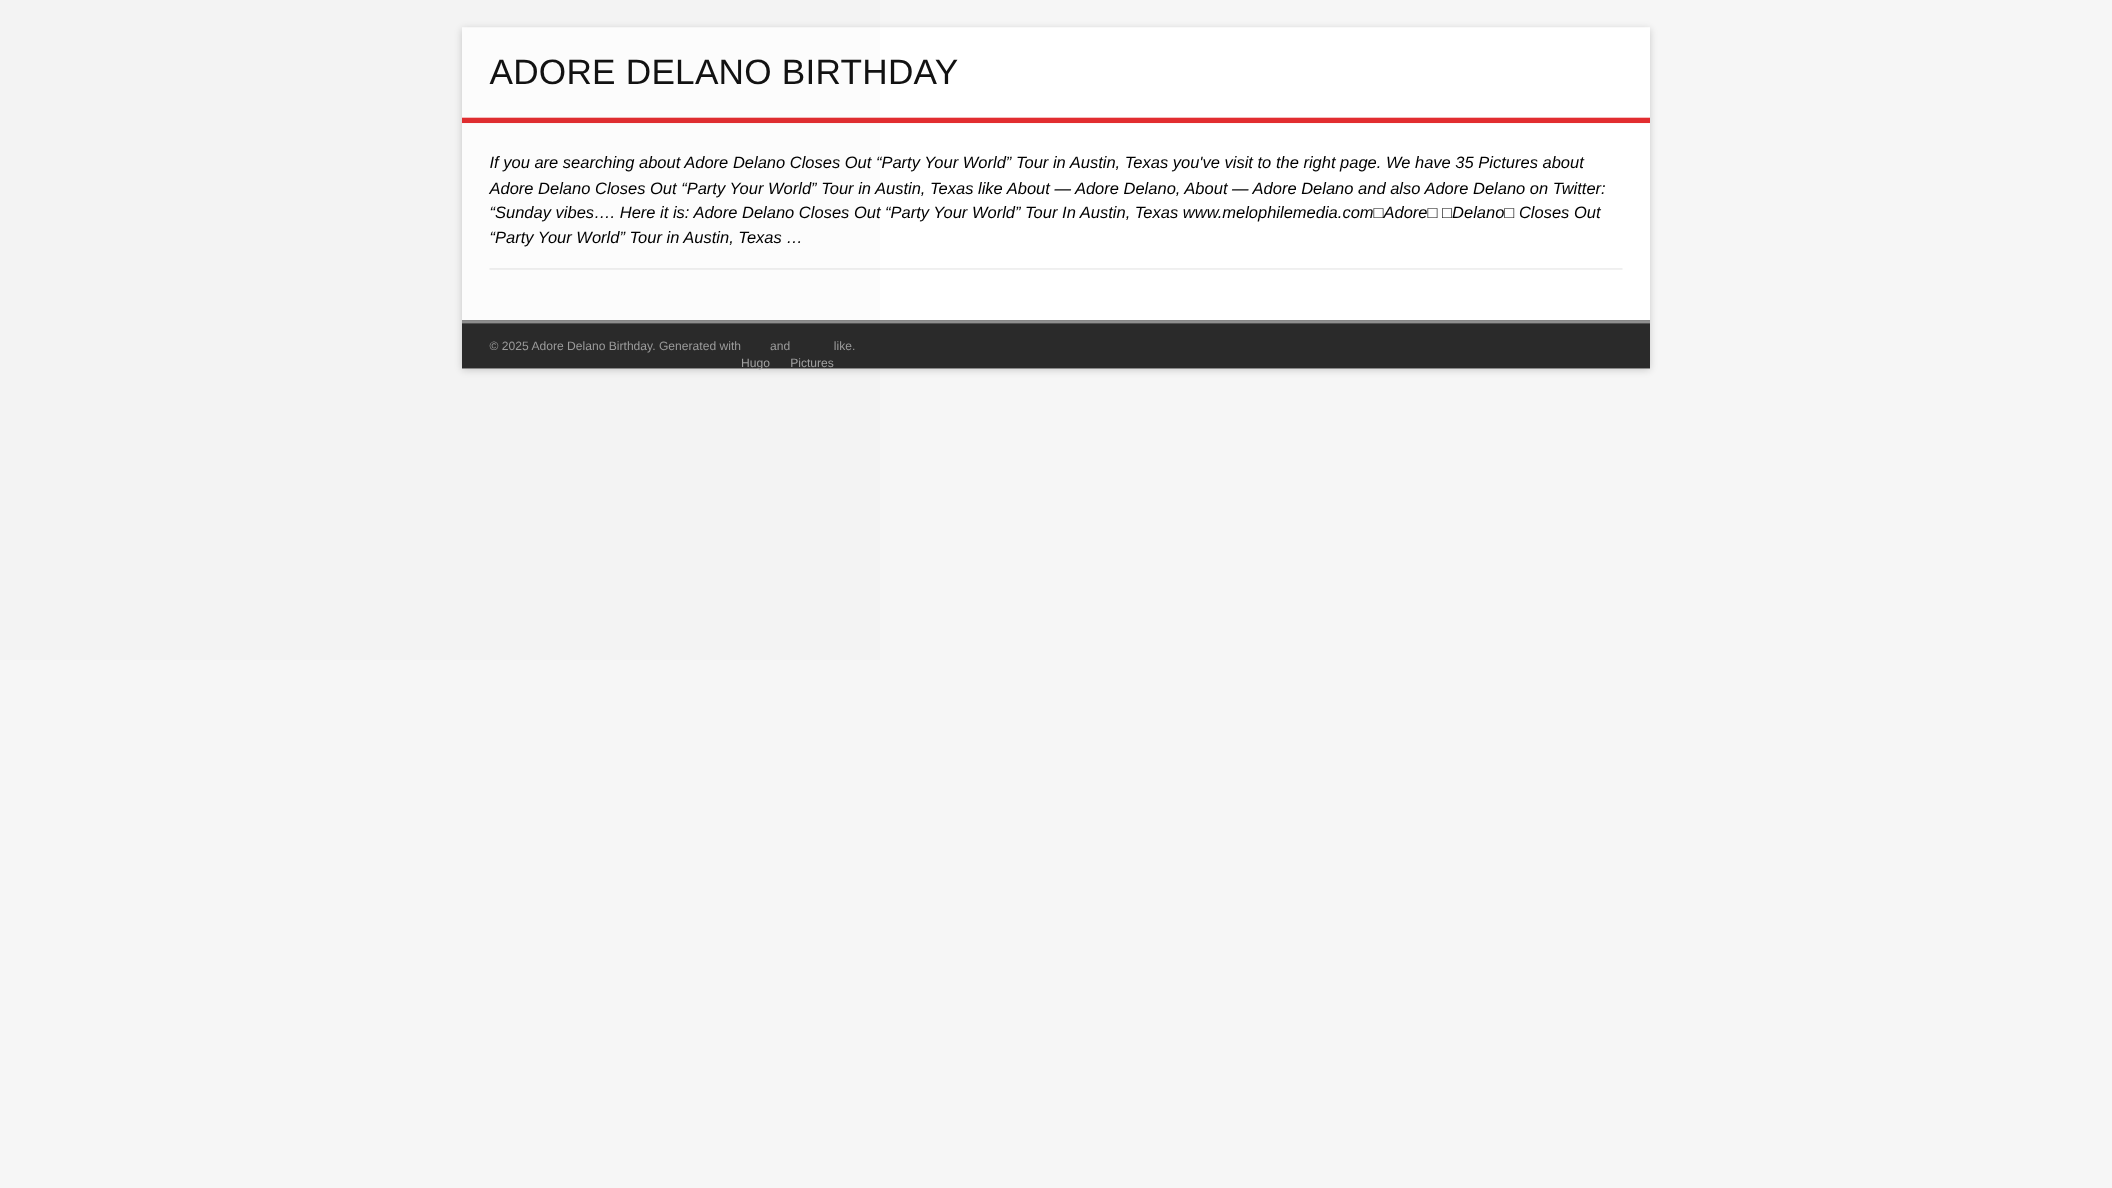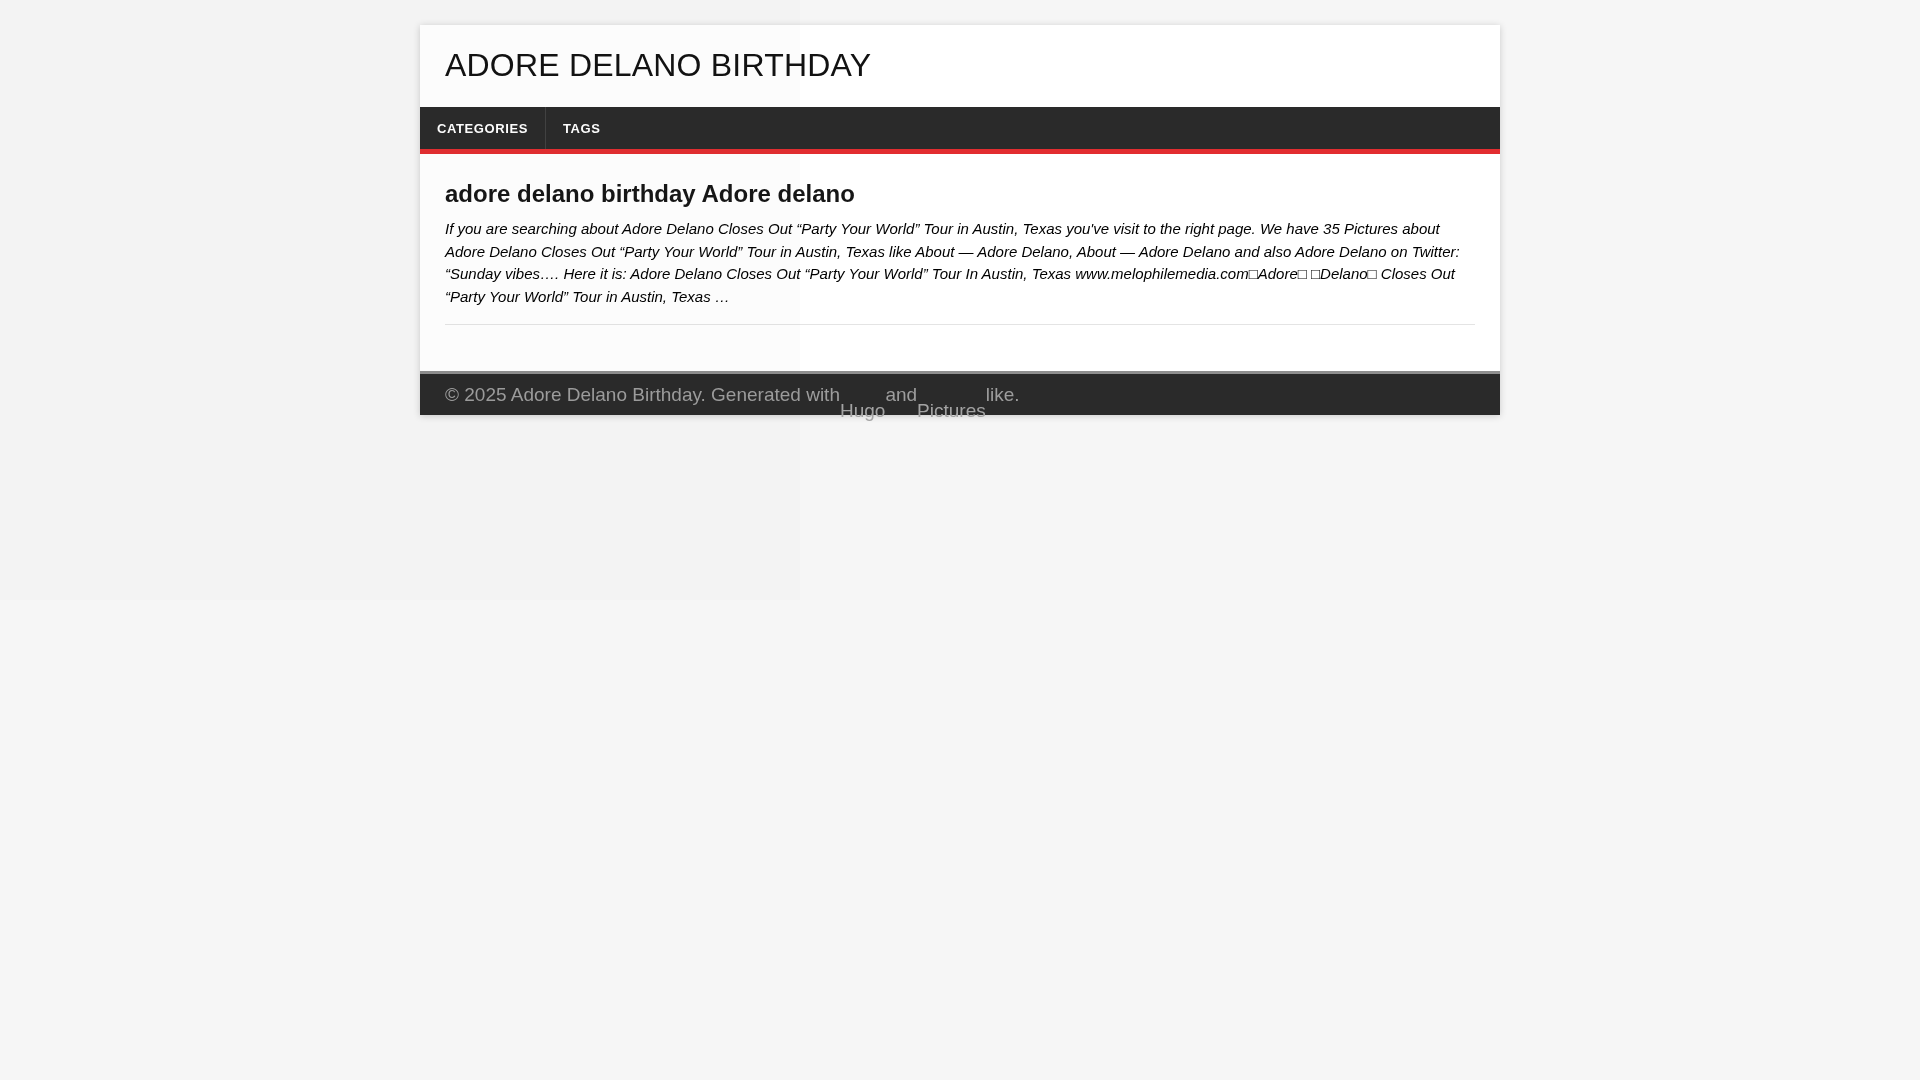--- a/index.html
+++ b/index.html
@@ -83,21 +83,21 @@
     border-top: 1px solid #e4e4e4;
     margin: 16px 0 0 0;
   }
   .site-footer {
     background: #2a2a2a;
     border-top: 3px solid #8f8f8f;
     height: 44px;
     padding: 0 25px;
     display: flex;
     align-items: center;
-    font-size: 19px;
+    font-size: 11px;
     color: #9d9d9d;
   }
   .site-footer a {
     color: #a3a3a3;
     text-decoration: none;
     cursor: pointer;
     margin-top: 32px;
   }
   .tone-artifact {
     position: absolute;
@@ -113,30 +113,24 @@
 </head>
 <body>
 
 <div class="viewport">
   <div class="container">
 
     <header class="site-header">
       <h1 class="site-title">ADORE DELANO BIRTHDAY</h1>
     </header>
 
-    <nav class="main-nav">
-      <a class="nav-item" style="background: rgb(42, 42, 42);">CATEGORIES</a>
-      <div class="nav-divider"></div>
-      <a class="nav-item">TAGS</a>
-    </nav>
 
     <div class="accent-bar" style="background: rgb(226, 45, 48);"></div>
 
     <main class="article">
-      <h2 class="article-title">adore delano birthday Adore delano</h2>
       <p class="article-body">If you are searching about Adore Delano Closes Out “Party Your World” Tour in Austin, Texas you've visit to the right page. We have 35 Pictures about Adore Delano Closes Out “Party Your World” Tour in Austin, Texas like About — Adore Delano, About — Adore Delano and also Adore Delano on Twitter: “Sunday vibes…. Here it is: Adore Delano Closes Out “Party Your World” Tour In Austin, Texas www.melophilemedia.com□Adore□ □Delano□ Closes Out “Party Your World” Tour in Austin, Texas …</p>
       <hr class="article-divider">
     </main>
 
     <footer class="site-footer" style="background: rgb(42, 42, 42); color: rgb(157, 157, 157);">
       <span>© 2025 Adore Delano Birthday. Generated with </span>
         <a>Hugo</a>
         <span> and </span>
         <a>Pictures</a>
         <span> like.</span>

